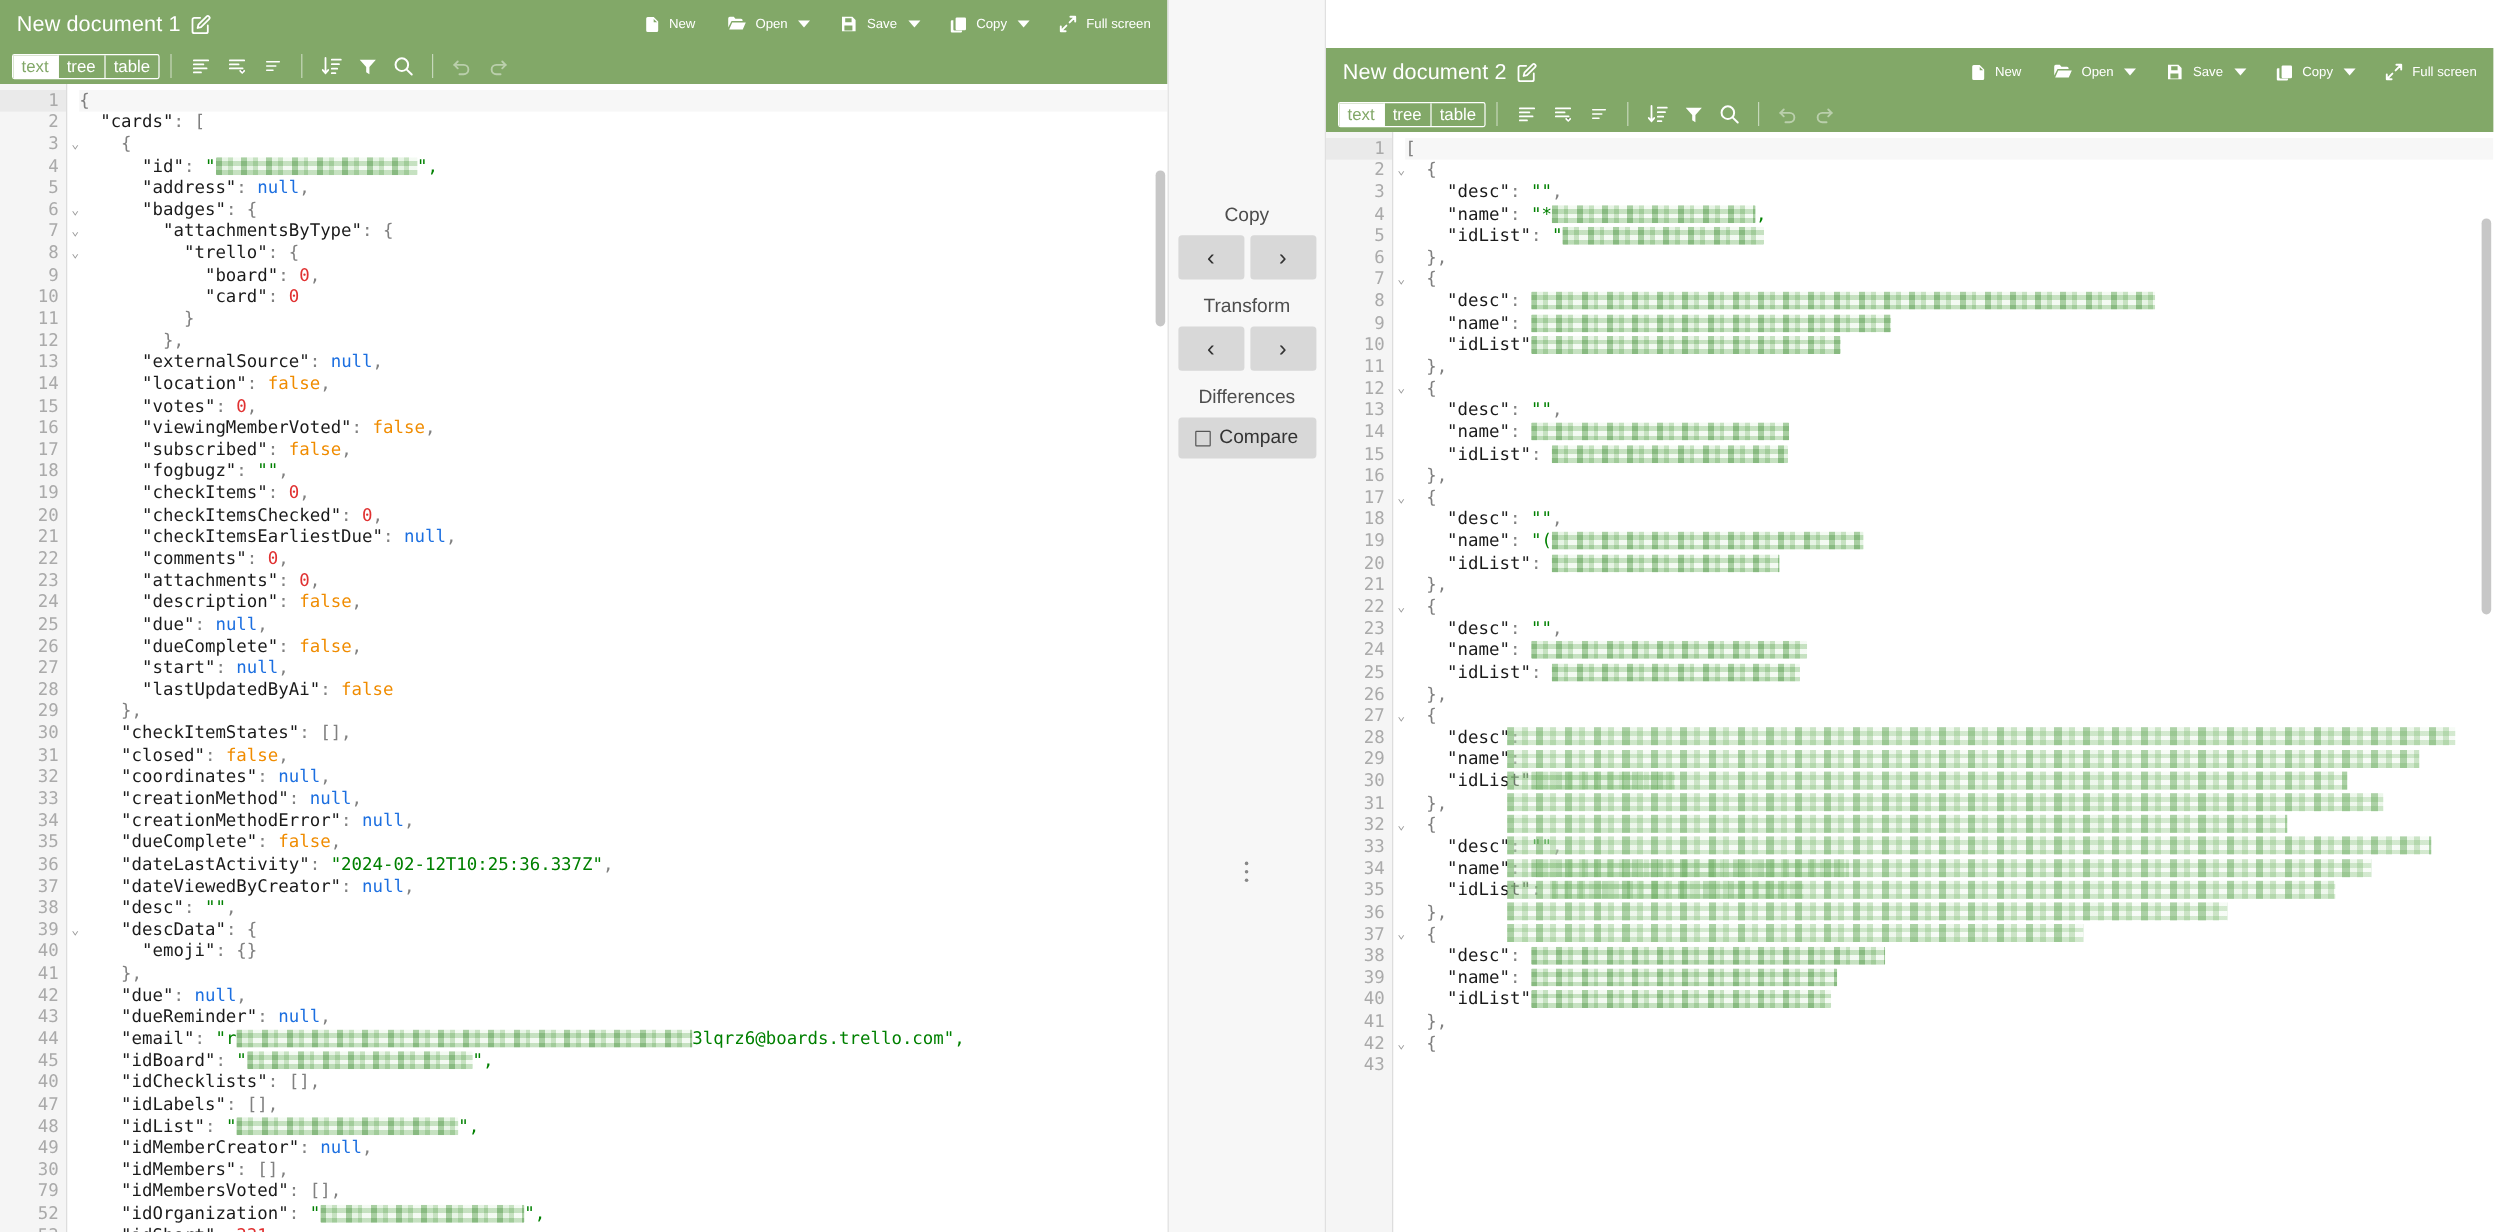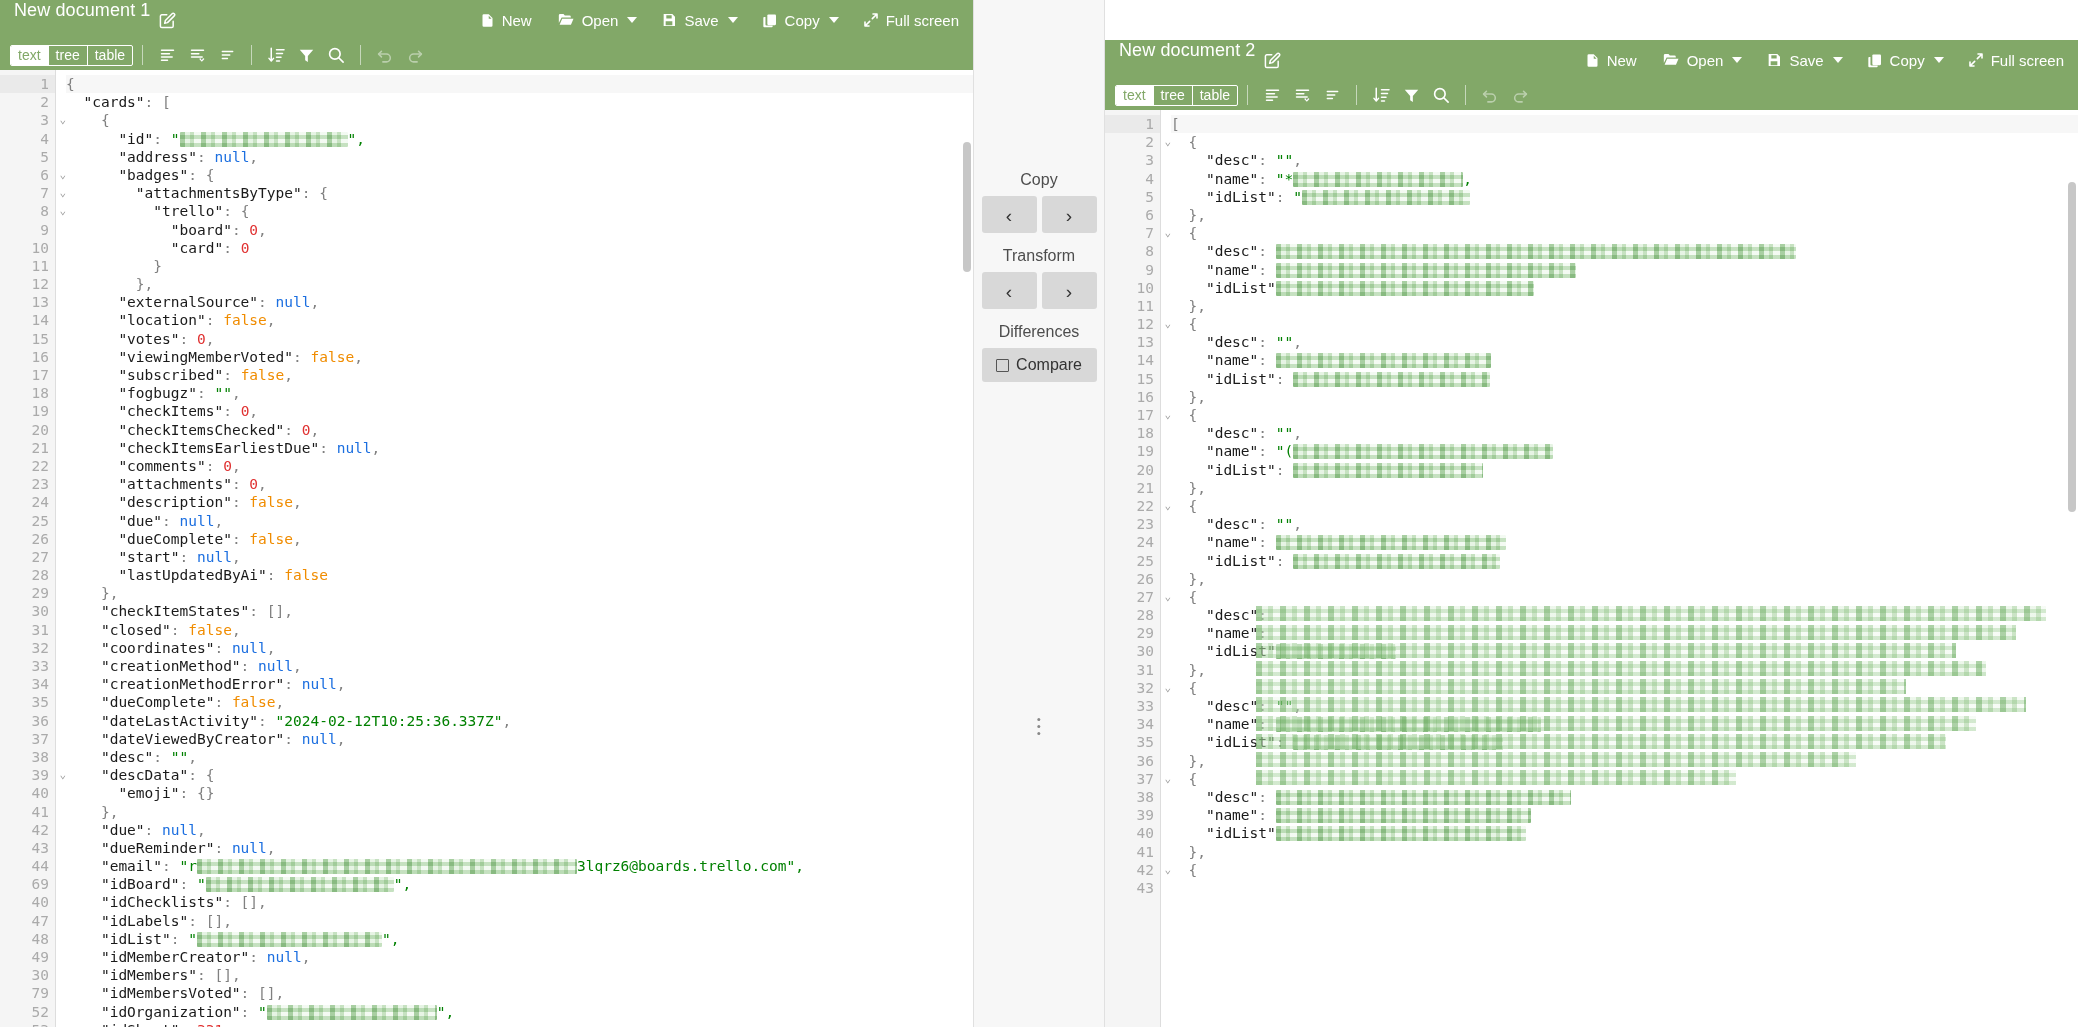--- a/index.html
+++ b/index.html
@@ -22,36 +22,36 @@
     border-left: 1px solid #e0e0e0;
     border-right: 1px solid #e0e0e0;
     display: flex; flex-direction: column; align-items: center;
     position: relative;
   }
 
   
   .menubar {
     background: #82a868;
     height: 40px;
-    display: flex; 
+    display: flex; align-items: center;
     padding: 0 14px 0 14px;
     color: #fff;
     flex: none;
   }
   .doc-title {
     font-size: 18px; color:#fff; letter-spacing: .1px;
     white-space: nowrap;
   }
   .title-edit-icon {
     margin-left: 9px; display:inline-flex; align-items:center; cursor: pointer;
   }
   .menu-right { margin-left: auto; display:flex; align-items:center; gap: 24px; }
   .menu-item {
     display: flex; align-items: center; gap: 7px;
-    font-size: 15px; color: #fff; cursor: pointer; white-space: nowrap;
+    font-size: 11px; color: #fff; cursor: pointer; white-space: nowrap;
   }
   .caret {
     width:0;height:0;border-left:5px solid transparent;border-right:5px solid transparent;
     border-top:6px solid #fff; margin-left:2px;
   }
 
   
   .toolbar {
     background: #82a868;
     height: 30px;
@@ -331,21 +331,21 @@
             <div class="ln">35</div>
             <div class="ln">36</div>
             <div class="ln">37</div>
             <div class="ln">38</div>
             <div class="ln">39<span class="fold">⌄</span></div>
             <div class="ln">40</div>
             <div class="ln">41</div>
             <div class="ln">42</div>
             <div class="ln">43</div>
             <div class="ln">44</div>
-            <div class="ln">69</div>
+            <div class="ln">45</div>
             <div class="ln">40</div>
             <div class="ln">47</div>
             <div class="ln">48</div>
             <div class="ln">49</div>
             <div class="ln">30</div>
             <div class="ln">79</div>
             <div class="ln">52</div>
             <div class="ln">53</div>
           </div>
         <div class="code" id="code-left"><div class="row first-hl"><span class="p">{</span></div><div class="row"><span class="p">  </span><span class="k">"cards"</span><span class="p">: </span><span class="p">[</span></div><div class="row"><span class="p">    </span><span class="p">{</span></div><div class="row"><span class="p">      </span><span class="k">"id"</span><span class="p">: </span><span class="s">"</span><span class="redact" style="width:168px"></span><span class="s">",</span></div><div class="row"><span class="p">      </span><span class="k">"address"</span><span class="p">: </span><span class="u">null</span><span class="p">,</span></div><div class="row"><span class="p">      </span><span class="k">"badges"</span><span class="p">: </span><span class="p">{</span></div><div class="row"><span class="p">        </span><span class="k">"attachmentsByType"</span><span class="p">: </span><span class="p">{</span></div><div class="row"><span class="p">          </span><span class="k">"trello"</span><span class="p">: </span><span class="p">{</span></div><div class="row"><span class="p">            </span><span class="k">"board"</span><span class="p">: </span><span class="n">0</span><span class="p">,</span></div><div class="row"><span class="p">            </span><span class="k">"card"</span><span class="p">: </span><span class="n">0</span></div><div class="row"><span class="p">          </span><span class="p">}</span></div><div class="row"><span class="p">        </span><span class="p">},</span></div><div class="row"><span class="p">      </span><span class="k">"externalSource"</span><span class="p">: </span><span class="u">null</span><span class="p">,</span></div><div class="row"><span class="p">      </span><span class="k">"location"</span><span class="p">: </span><span class="b">false</span><span class="p">,</span></div><div class="row"><span class="p">      </span><span class="k">"votes"</span><span class="p">: </span><span class="n">0</span><span class="p">,</span></div><div class="row"><span class="p">      </span><span class="k">"viewingMemberVoted"</span><span class="p">: </span><span class="b">false</span><span class="p">,</span></div><div class="row"><span class="p">      </span><span class="k">"subscribed"</span><span class="p">: </span><span class="b">false</span><span class="p">,</span></div><div class="row"><span class="p">      </span><span class="k">"fogbugz"</span><span class="p">: </span><span class="s">""</span><span class="p">,</span></div><div class="row"><span class="p">      </span><span class="k">"checkItems"</span><span class="p">: </span><span class="n">0</span><span class="p">,</span></div><div class="row"><span class="p">      </span><span class="k">"checkItemsChecked"</span><span class="p">: </span><span class="n">0</span><span class="p">,</span></div><div class="row"><span class="p">      </span><span class="k">"checkItemsEarliestDue"</span><span class="p">: </span><span class="u">null</span><span class="p">,</span></div><div class="row"><span class="p">      </span><span class="k">"comments"</span><span class="p">: </span><span class="n">0</span><span class="p">,</span></div><div class="row"><span class="p">      </span><span class="k">"attachments"</span><span class="p">: </span><span class="n">0</span><span class="p">,</span></div><div class="row"><span class="p">      </span><span class="k">"description"</span><span class="p">: </span><span class="b">false</span><span class="p">,</span></div><div class="row"><span class="p">      </span><span class="k">"due"</span><span class="p">: </span><span class="u">null</span><span class="p">,</span></div><div class="row"><span class="p">      </span><span class="k">"dueComplete"</span><span class="p">: </span><span class="b">false</span><span class="p">,</span></div><div class="row"><span class="p">      </span><span class="k">"start"</span><span class="p">: </span><span class="u">null</span><span class="p">,</span></div><div class="row"><span class="p">      </span><span class="k">"lastUpdatedByAi"</span><span class="p">: </span><span class="b">false</span></div><div class="row"><span class="p">    </span><span class="p">},</span></div><div class="row"><span class="p">    </span><span class="k">"checkItemStates"</span><span class="p">: </span><span class="p">[],</span></div><div class="row"><span class="p">    </span><span class="k">"closed"</span><span class="p">: </span><span class="b">false</span><span class="p">,</span></div><div class="row"><span class="p">    </span><span class="k">"coordinates"</span><span class="p">: </span><span class="u">null</span><span class="p">,</span></div><div class="row"><span class="p">    </span><span class="k">"creationMethod"</span><span class="p">: </span><span class="u">null</span><span class="p">,</span></div><div class="row"><span class="p">    </span><span class="k">"creationMethodError"</span><span class="p">: </span><span class="u">null</span><span class="p">,</span></div><div class="row"><span class="p">    </span><span class="k">"dueComplete"</span><span class="p">: </span><span class="b">false</span><span class="p">,</span></div><div class="row"><span class="p">    </span><span class="k">"dateLastActivity"</span><span class="p">: </span><span class="s">"2024-02-12T10:25:36.337Z"</span><span class="p">,</span></div><div class="row"><span class="p">    </span><span class="k">"dateViewedByCreator"</span><span class="p">: </span><span class="u">null</span><span class="p">,</span></div><div class="row"><span class="p">    </span><span class="k">"desc"</span><span class="p">: </span><span class="s">""</span><span class="p">,</span></div><div class="row"><span class="p">    </span><span class="k">"descData"</span><span class="p">: </span><span class="p">{</span></div><div class="row"><span class="p">      </span><span class="k">"emoji"</span><span class="p">: </span><span class="p">{}</span></div><div class="row"><span class="p">    </span><span class="p">},</span></div><div class="row"><span class="p">    </span><span class="k">"due"</span><span class="p">: </span><span class="u">null</span><span class="p">,</span></div><div class="row"><span class="p">    </span><span class="k">"dueReminder"</span><span class="p">: </span><span class="u">null</span><span class="p">,</span></div><div class="row"><span class="p">    </span><span class="k">"email"</span><span class="p">: </span><span class="s">"r</span><span class="redact" style="width:380px"></span><span class="s">3lqrz6@boards.trello.com",</span></div><div class="row"><span class="p">    </span><span class="k">"idBoard"</span><span class="p">: </span><span class="s">"</span><span class="redact" style="width:188px"></span><span class="s">",</span></div><div class="row"><span class="p">    </span><span class="k">"idChecklists"</span><span class="p">: </span><span class="p">[],</span></div><div class="row"><span class="p">    </span><span class="k">"idLabels"</span><span class="p">: </span><span class="p">[],</span></div><div class="row"><span class="p">    </span><span class="k">"idList"</span><span class="p">: </span><span class="s">"</span><span class="redact" style="width:185px"></span><span class="s">",</span></div><div class="row"><span class="p">    </span><span class="k">"idMemberCreator"</span><span class="p">: </span><span class="u">null</span><span class="p">,</span></div><div class="row"><span class="p">    </span><span class="k">"idMembers"</span><span class="p">: </span><span class="p">[],</span></div><div class="row"><span class="p">    </span><span class="k">"idMembersVoted"</span><span class="p">: </span><span class="p">[],</span></div><div class="row"><span class="p">    </span><span class="k">"idOrganization"</span><span class="p">: </span><span class="s">"</span><span class="redact" style="width:170px"></span><span class="s">",</span></div><div class="row"><span class="p">    </span><span class="k">"idShort"</span><span class="p">: </span><span class="n">331</span></div></div>

